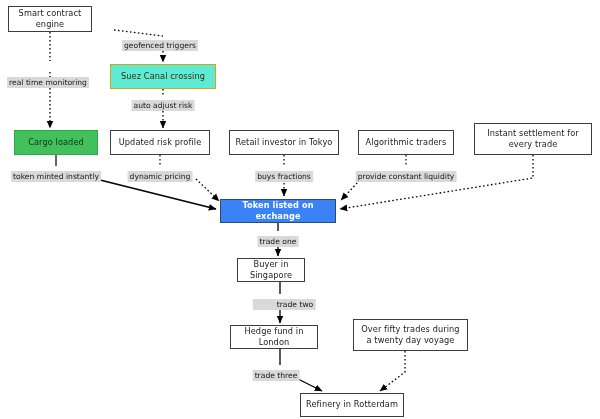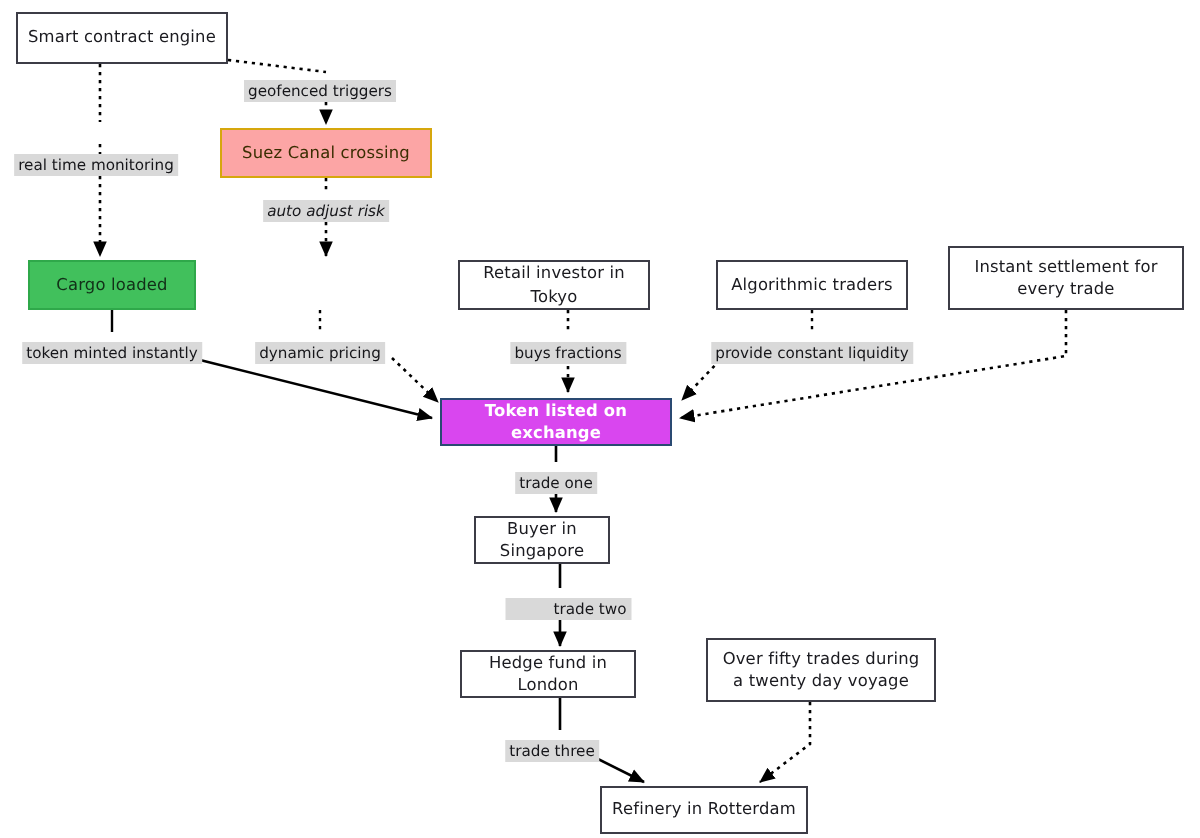--- a/index.html
+++ b/index.html
@@ -21,22 +21,22 @@
     background:#ffffff;
     border:1.6px solid #3c3c46;
     color:#1b1b20;
     font-size:8.2px;
     letter-spacing:.1px;
     line-height:1.35;
     padding:2px 4px;
     z-index:3;
   }
   .node.green{background:#41c05c;border-color:#2fa84a;color:#123018;}
-  .node.yellow{background:#fca5a5;border-color:#d6a70d;color:#3a2e02;}
-  .node.blue{background:#d946ef;border-color:#2a4a72;color:#ffffff;font-weight:bold;}
+  .node.yellow{background:#5eead4;border-color:#d6a70d;color:#3a2e02;}
+  .node.blue{background:#3b82f6;border-color:#2a4a72;color:#ffffff;font-weight:bold;}
 
   .elabel{
     position:absolute;
     background:#d9d9d9;
     color:#16161a;
     font-size:7.6px;
     line-height:1.25;
     padding:1px 2px;
     white-space:nowrap;
     z-index:4;
@@ -78,30 +78,33 @@
     <path d="M 278,223 L 278,231 M 278,244 L 278,256" stroke="#000" stroke-width="1.3" fill="none" marker-end="url(#arrow)"></path>
 
     <path d="M 280,282 L 280,294 M 280,307 L 280,323" stroke="#000" stroke-width="1.3" fill="none" marker-end="url(#arrow)"></path>
 
     <path d="M 280,349 L 280,365" stroke="#000" stroke-width="1.3" fill="none"></path>
     <path d="M 296,378 L 322,391" stroke="#000" stroke-width="1.3" fill="none" marker-end="url(#arrow)"></path>
 
     <path d="M 405,351 L 405,372 L 380,391" stroke="#000" stroke-width="1.3" fill="none" stroke-dasharray="1.6,2.4" marker-end="url(#arrow)"></path>
   </svg>
 
-  <div class="node" style="left:8px;top:6px;width:106px;height:26px;">
+  <div class="node" style="left:8px;top:6px;width:84px;height:26px;">
     <span>Smart contract engine</span>
   </div>
   <div class="node yellow" style="left:110px;top:64px;width:106px;height:25px;">
     <span>Suez Canal crossing</span>
   </div>
   <div class="node green" style="left:14px;top:130px;width:84px;height:25px;">
     <span>Cargo loaded</span>
   </div>
-  <div class="node" style="left:229px;top:130px;width:96px;height:25px;">
+  <div class="node" style="left:110px;top:130px;width:100px;height:25px;">
+    <span>Updated risk profile</span>
+  </div>
+  <div class="node" style="left:229px;top:130px;width:110px;height:25px;">
     <span>Retail investor in Tokyo</span>
   </div>
   <div class="node" style="left:358px;top:130px;width:96px;height:25px;">
     <span>Algorithmic traders</span>
   </div>
   <div class="node" style="left:474px;top:123px;width:118px;height:32px;">
     <span>Instant settlement for every trade</span>
   </div>
   <div class="node blue" style="left:220px;top:199px;width:116px;height:24px;">
     <span>Token listed on exchange</span>
@@ -114,21 +117,21 @@
   </div>
   <div class="node" style="left:353px;top:319px;width:115px;height:32px;">
     <span>Over fifty trades during a twenty day voyage</span>
   </div>
   <div class="node" style="left:300px;top:393px;width:104px;height:24px;">
     <span>Refinery in Rotterdam</span>
   </div>
 
   <div class="elabel" style="left:48px;top:66px;margin-top:11px;">real time monitoring</div>
   <div class="elabel" style="left:160px;top:40px;">geofenced triggers</div>
-  <div class="elabel" style="left:163px;top:100px;font-style:italic;">auto adjust risk</div>
+  <div class="elabel" style="left:163px;top:100px;">auto adjust risk</div>
   <div class="elabel" style="left:56px;top:171px;">token minted instantly</div>
   <div class="elabel" style="left:160px;top:171px;">dynamic pricing</div>
   <div class="elabel" style="left:284px;top:171px;">buys fractions</div>
   <div class="elabel" style="left:406px;top:171px;">provide constant liquidity</div>
   <div class="elabel" style="left:278px;top:236px;">trade one</div>
   <div class="elabel" style="left:284px;top:299px;padding-left:24px;">trade two</div>
   <div class="elabel" style="left:276px;top:370px;">trade three</div>
 
 </div>
 

